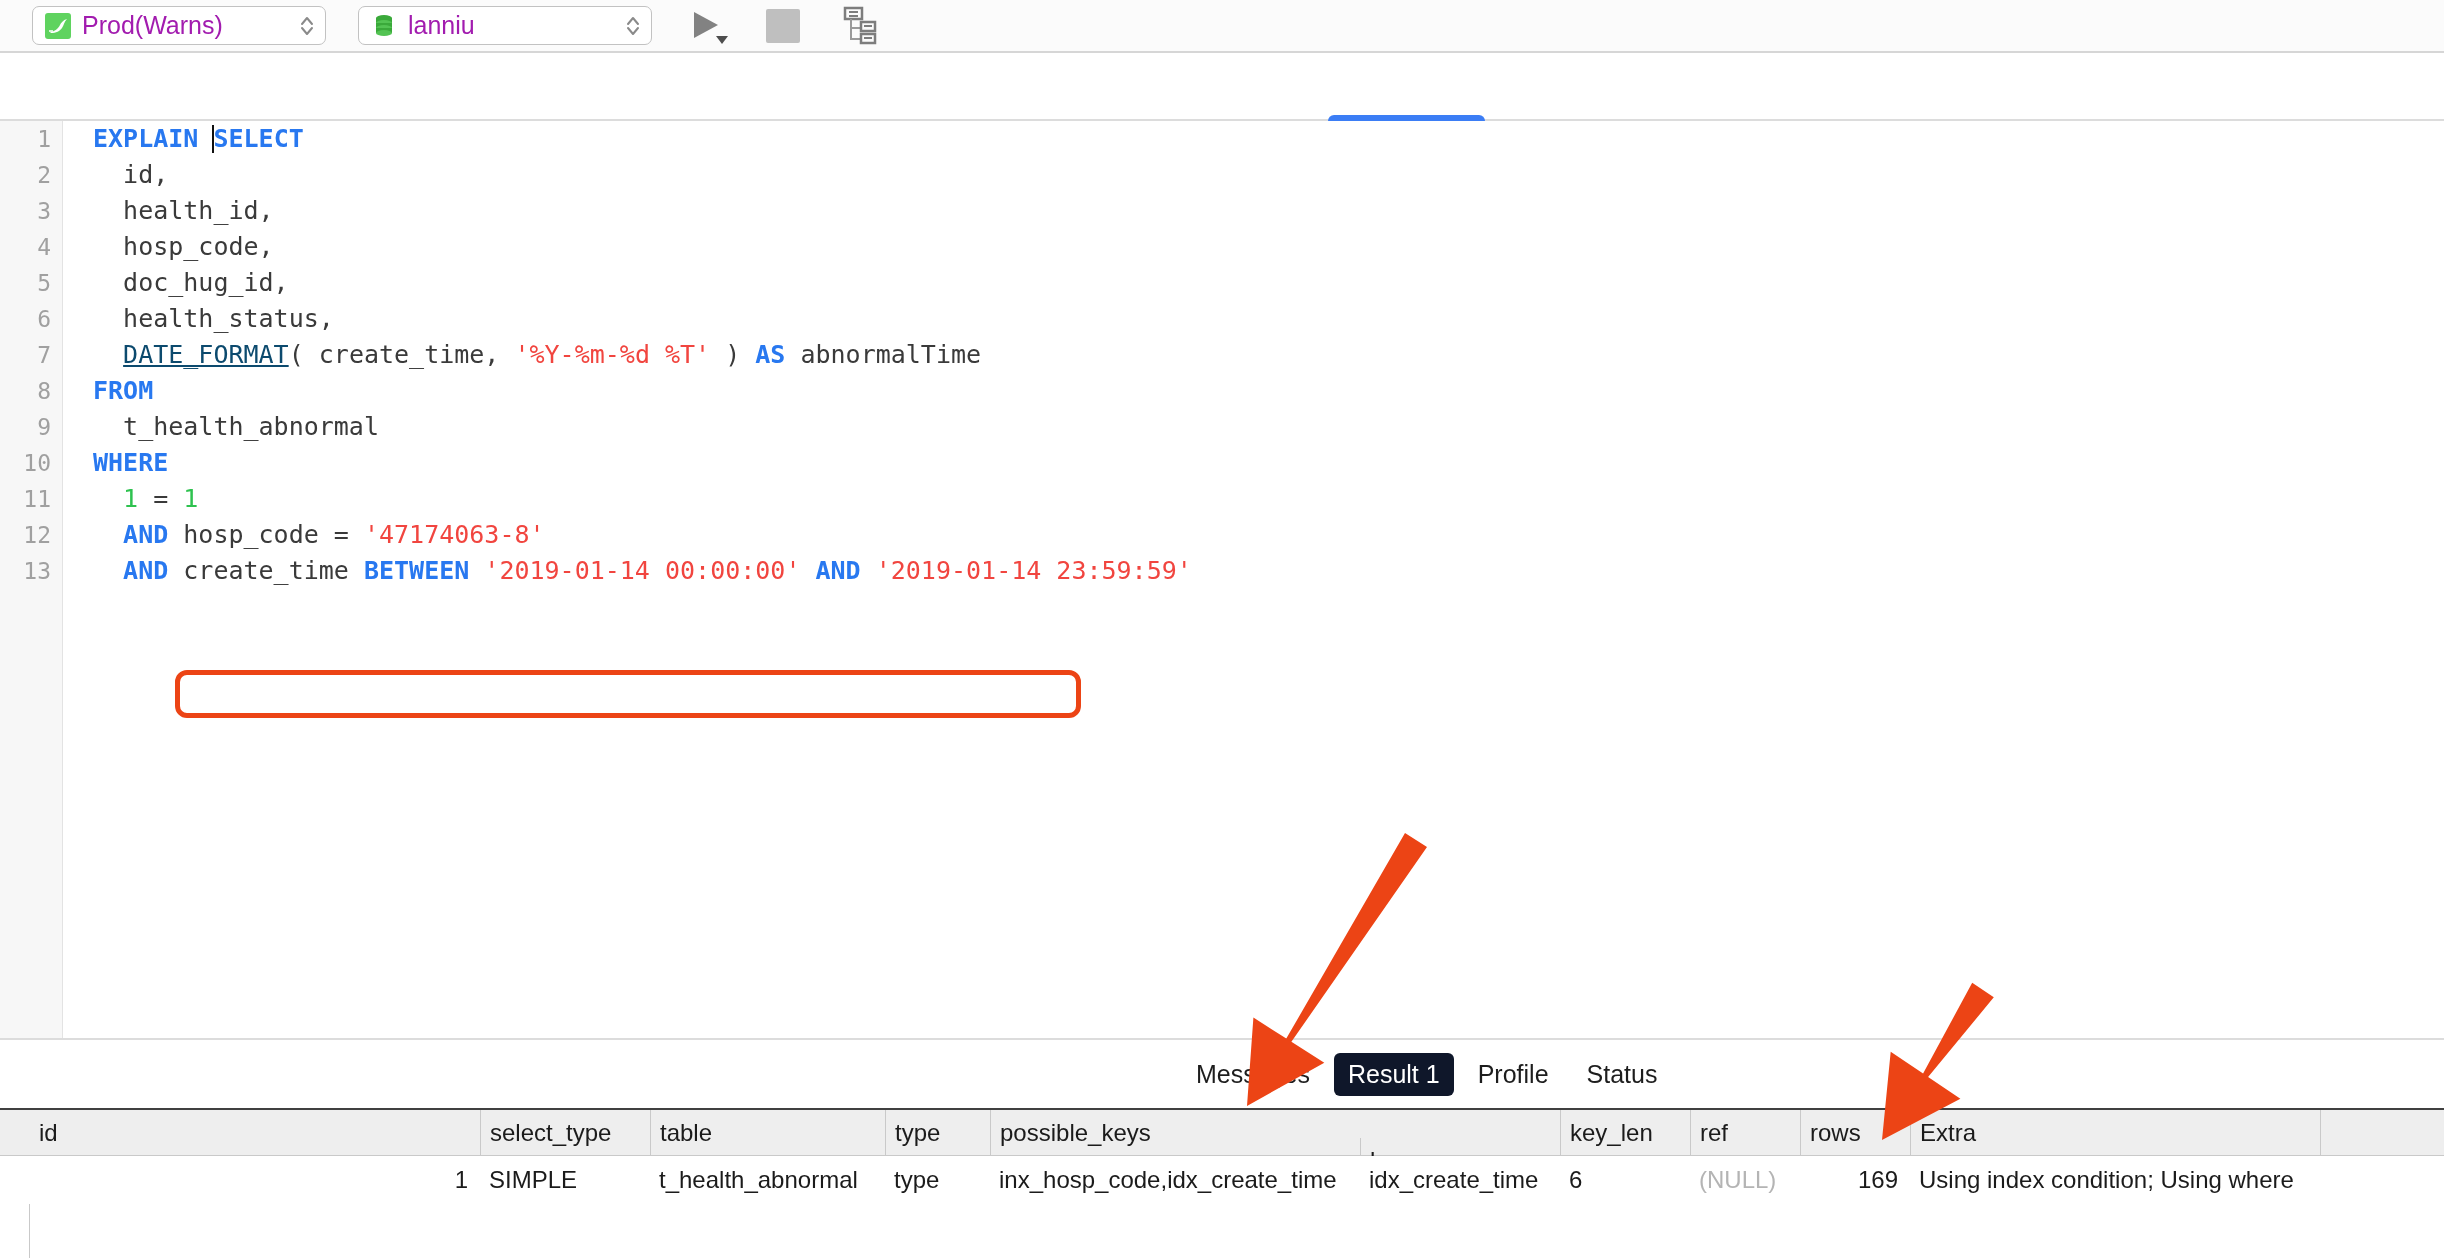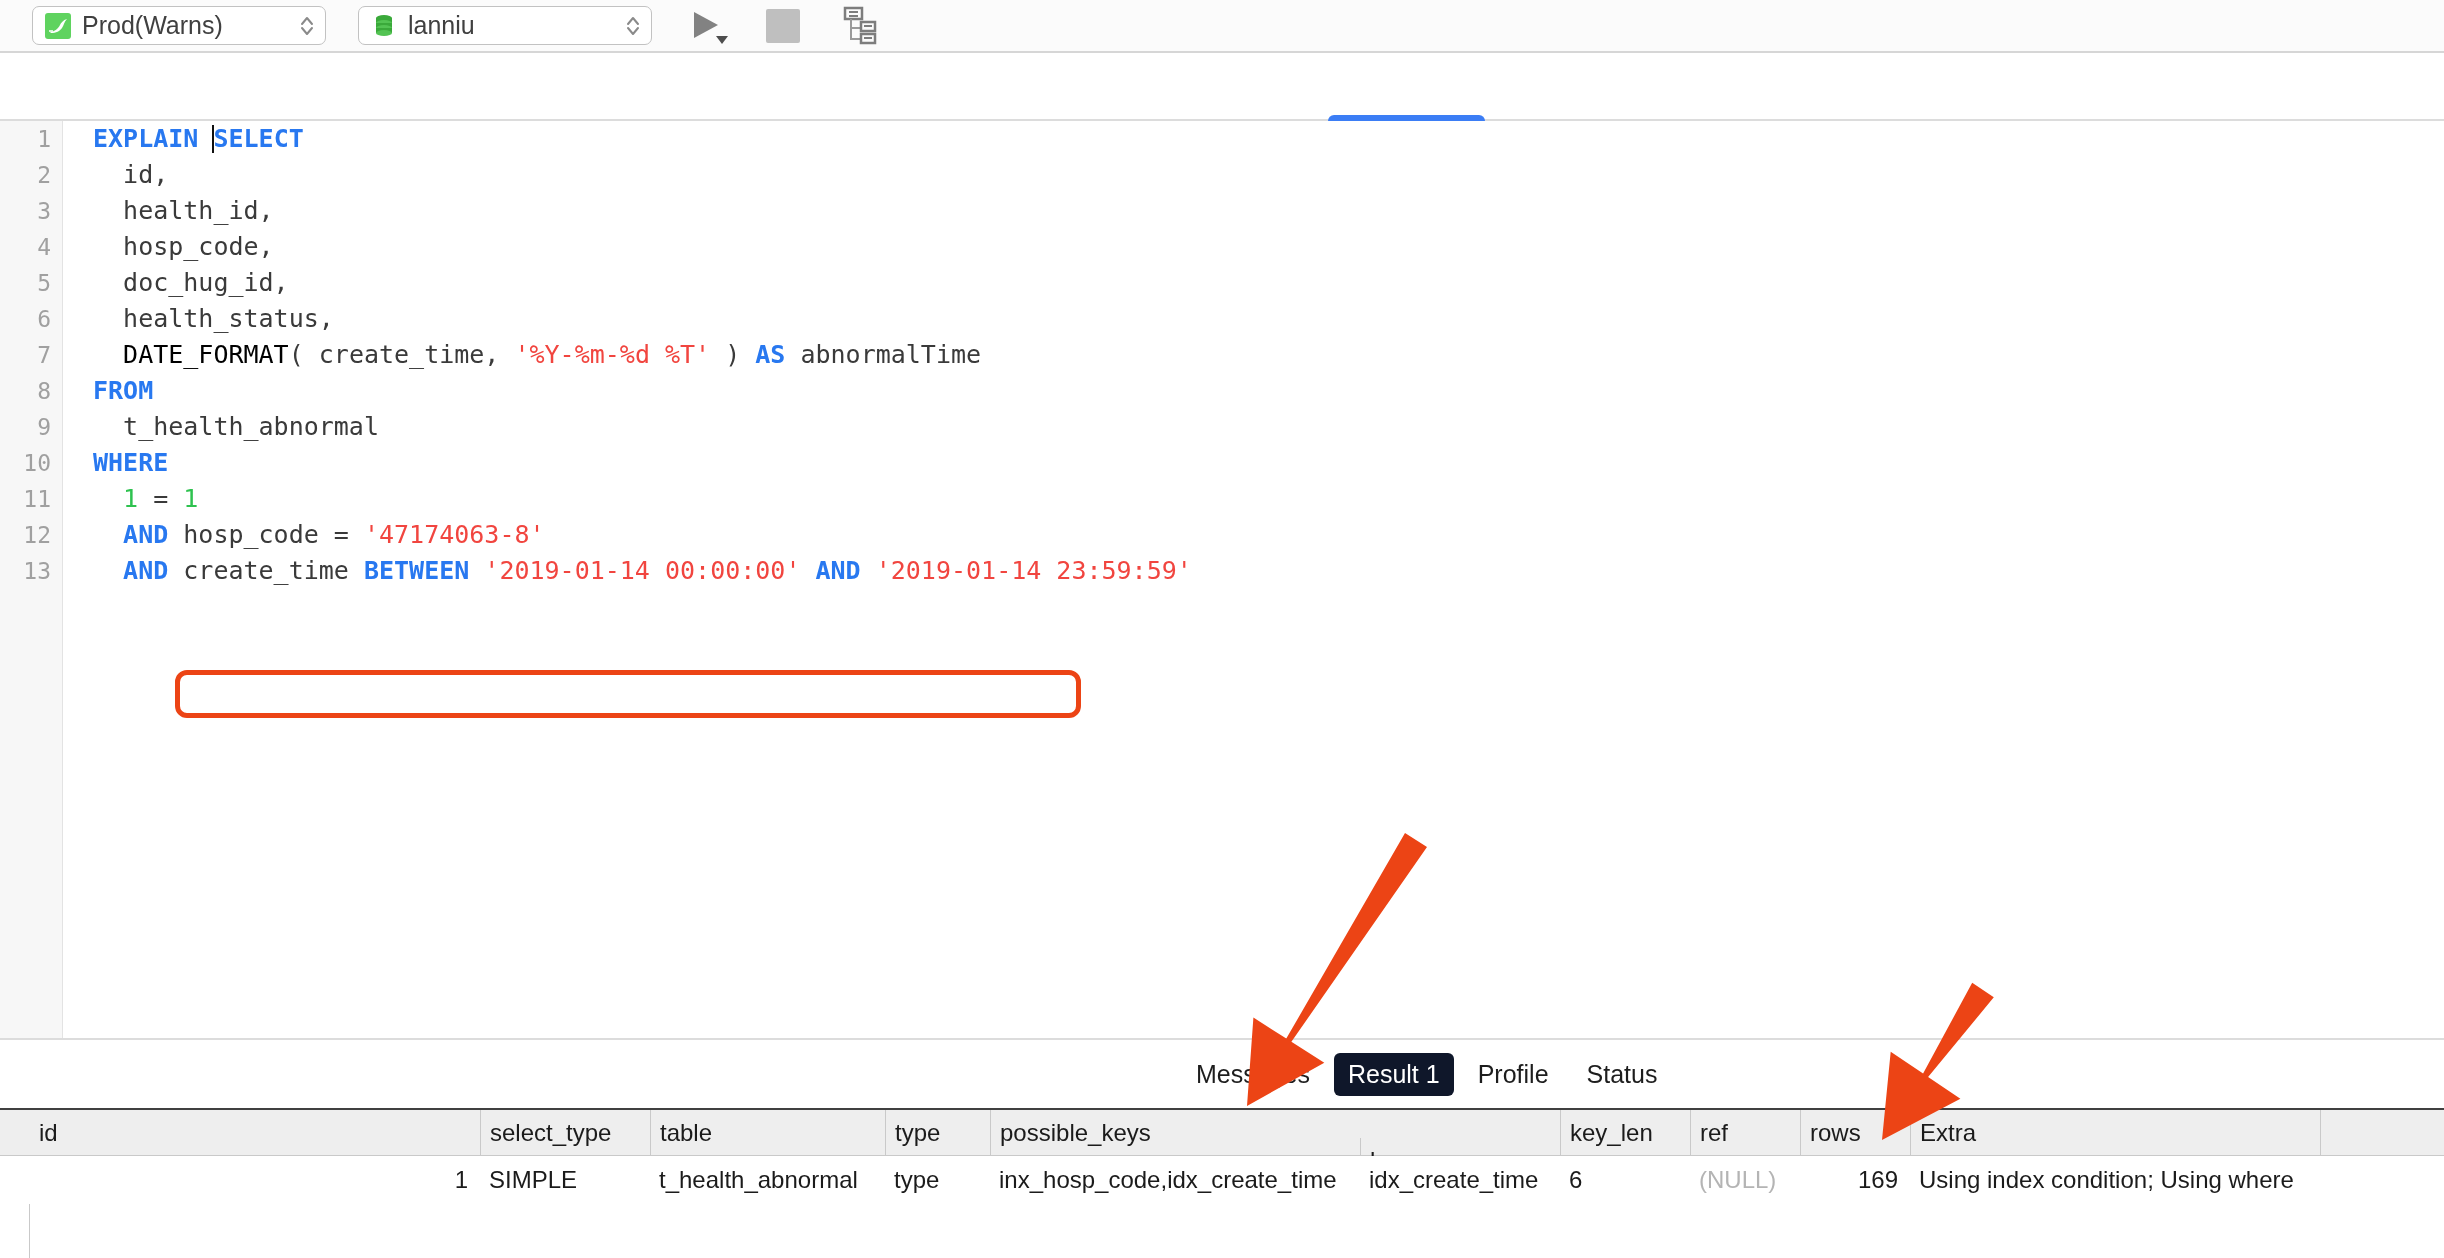--- a/index.html
+++ b/index.html
@@ -23,21 +23,21 @@
     border: 1.5px solid #c2c2c2;
     border-radius: 7px;
     background: #ffffff;
     display: flex; align-items: center;
     padding: 0 8px 0 12px;
     position: relative;
   }
   #conn-combo { margin-left: 32px; width: 294px; }
   #db-combo  { margin-left: 32px; width: 294px; }
   .combo .combo-label {
-    font-size: 25px; color: #404040; margin-left: 11px;
+    font-size: 25px; color: #a21caf; margin-left: 11px;
     white-space: nowrap; overflow: hidden; text-align: right;
   }
   .stepper { margin-left: auto; width: 20px; height: 28px;
              display: flex; flex-direction: column;
              justify-content: center; align-items: center; }
   .stepper svg { display: block; }
 
   
   .mysql-icon {
     width: 26px; height: 26px; border-radius: 3px;
@@ -90,21 +90,21 @@
     line-height: 36px; height: 36px;
   }
   #code {
     position: absolute; left: 63px; top: 0;
     font-family: "DejaVu Sans Mono", monospace;
     font-size: 25px; line-height: 36px;
     color: #2f2f2f; white-space: pre;
   }
   .cline { height: 36px; position: relative; padding-left: 30px; }
   .kw    { color: #2878f0; font-weight: bold; margin-top: 35px; }
-  .fn    { color: #000000; }
+  .fn    { color: #0c4a6e; text-decoration: underline; }
   .str   { color: #f1453f; }
   .num   { color: #2ec24f; }
   .plain { color: #3a3a3a; }
   #caret {
     display: inline-block; width: 2px; height: 28px;
     background: #111; vertical-align: -6px;
     margin: 0 -1px;
   }
 
   

